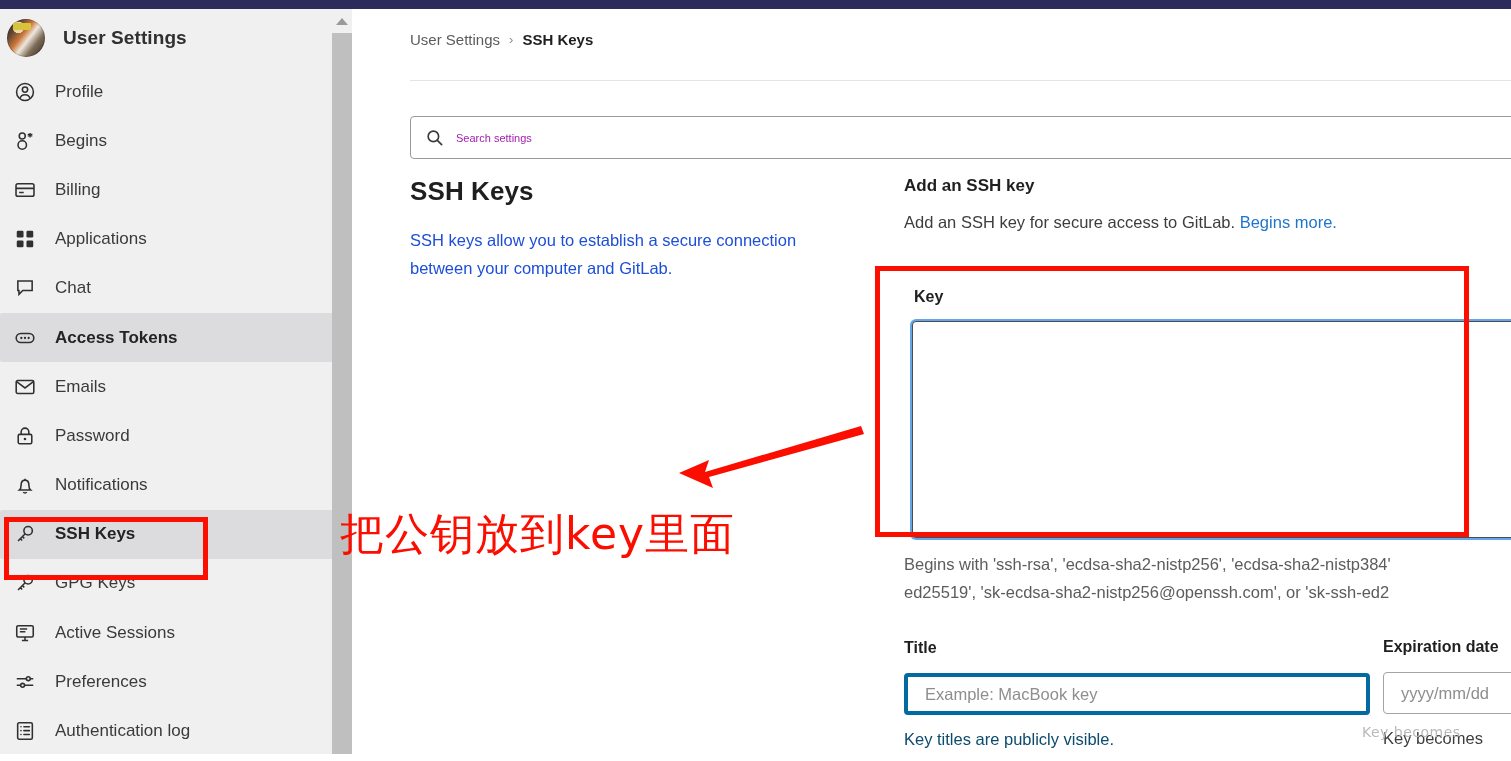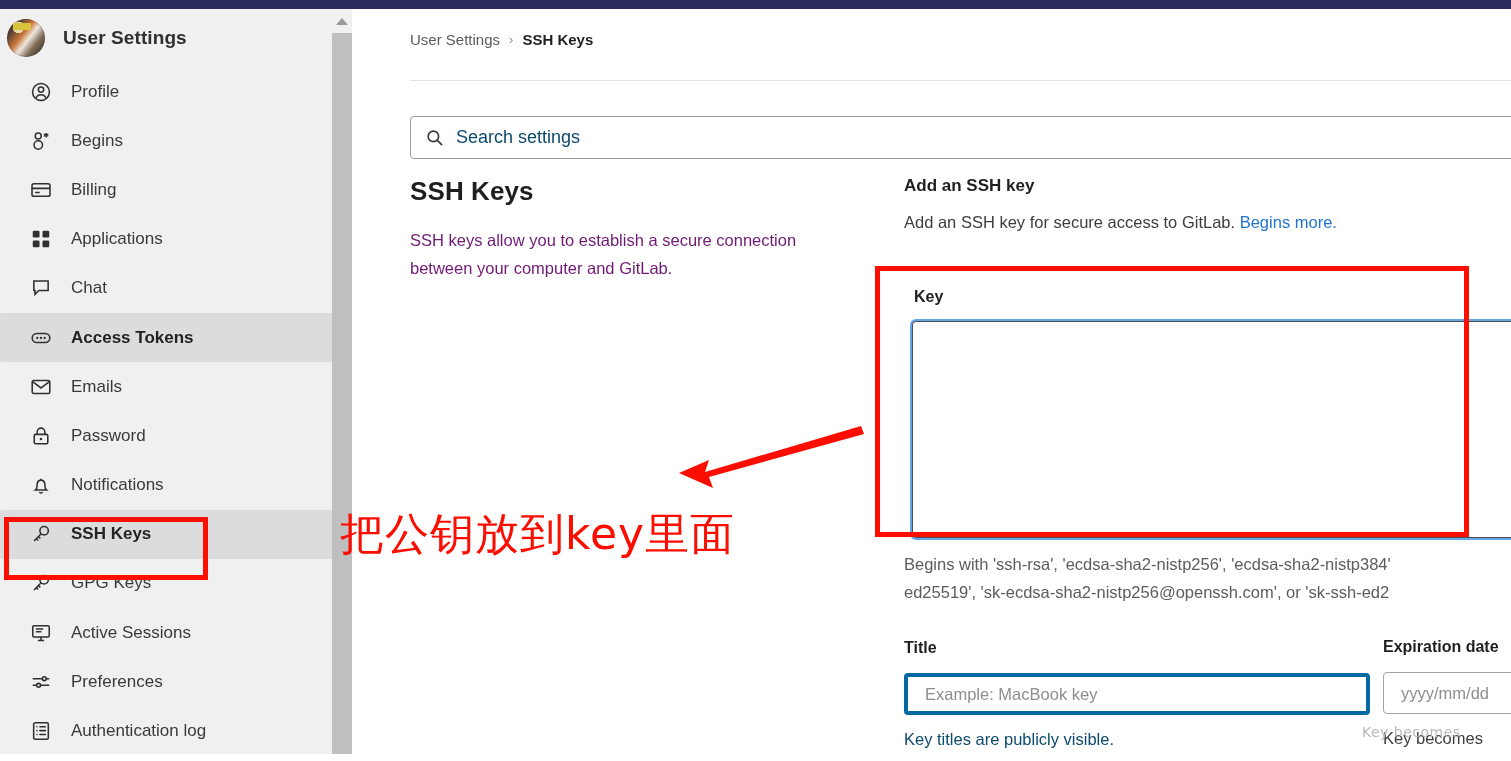--- a/index.html
+++ b/index.html
@@ -56,21 +56,21 @@
     font-size: 19px; font-weight: 700;
     color: #303030;
     margin-left: 18px;
     letter-spacing: .1px;
   }
 
   .sb-item {
     position: relative;
     display: flex; align-items: center;
     height: 49.2px;
-    padding-left: 28px;
+    padding-left: 12px;
     box-sizing: border-box;
     color: #3a3a3a;
     font-size: 17px;
     cursor: pointer;
   }
   .sb-item .ico {
     width: 26px; height: 26px;
     flex: 0 0 26px;
     display: flex; align-items: center; justify-content: center;
     margin-right: 17px;
@@ -130,32 +130,32 @@
     position: absolute; left: 38px; top: 107px;
     width: 1120px; height: 43px;
     border: 1px solid #9a9a9a;
     border-radius: 4px;
     box-sizing: border-box;
     display: flex; align-items: center;
     padding-left: 14px;
     background: #fff;
   }
   .searchbox .sicon { color: #3a3a3a; margin-right: 12px; display: flex; }
-  .searchbox .sph { font-size: 18px; color: #0c4a6e; }
+  .searchbox .sph { font-size: 11px; color: #a21caf; }
 
   
   .lcol { position: absolute; left: 38px; top: 167px; width: 430px; }
   .lcol h2 {
     margin: 0 0 19px 0;
     font-size: 26px; font-weight: 700; color: #1f1f1f;
     letter-spacing: .1px;
   }
   .lcol p {
     margin: 0;
-    font-size: 16.5px; line-height: 28px; color: #701a75;
+    font-size: 16.5px; line-height: 28px; color: #1d4ed8;
     max-width: 422px;
   }
 
   
   .rcol { position: absolute; left: 532px; top: 167px; width: 640px; }
   .rcol h3 {
     margin: 0 0 17px 0;
     font-size: 17px; font-weight: 700; color: #1f1f1f;
   }
   .rcol .sub {

